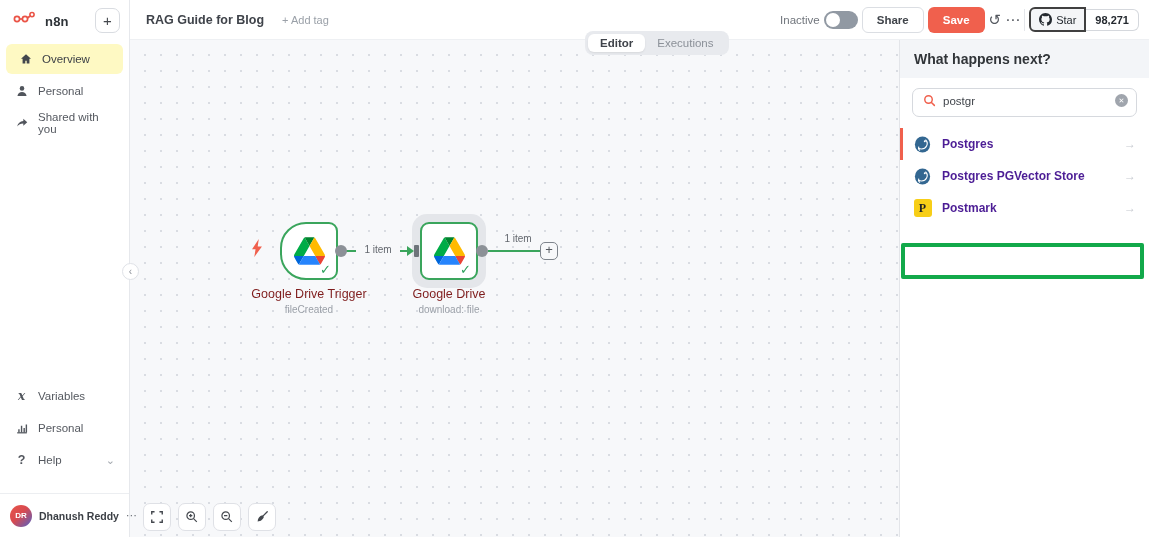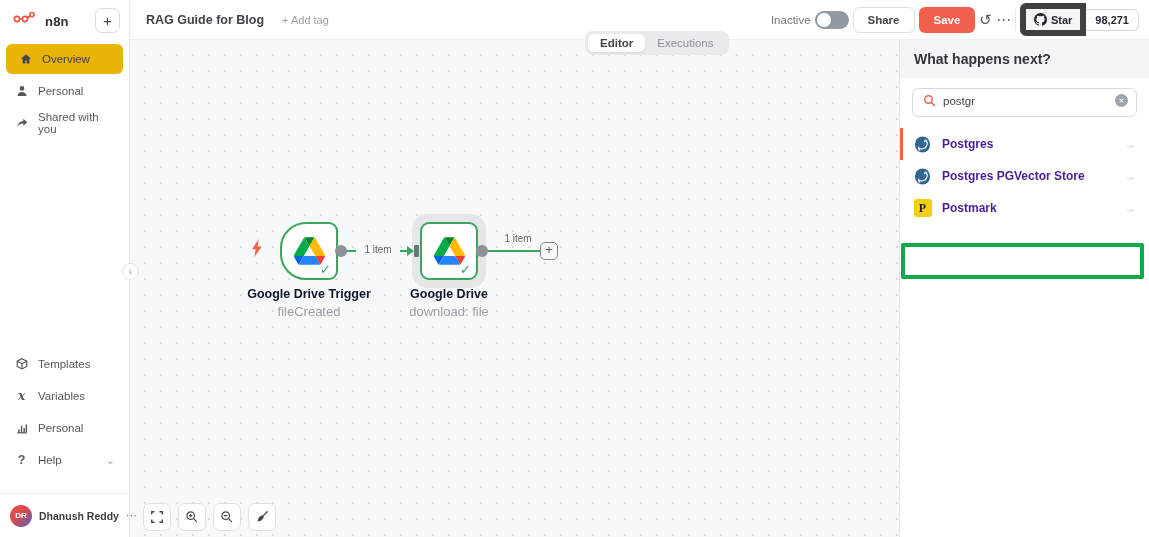--- a/index.html
+++ b/index.html
@@ -12,21 +12,21 @@
              border-right:1px solid #e6e8ec; display:flex; flex-direction:column; z-index:30; }
   .logo-row { height:40px; display:flex; align-items:center; padding:0 9px 0 13px; }
   .logo-mark { display:flex; align-items:flex-end; gap:5px; }
   .logo-text { font-size:13px; font-weight:bold; color:#2e3338; letter-spacing:.2px; }
   .new-wf-btn { margin-left:auto; width:25px; height:25px; border:1px solid #d9dce1; border-radius:7px;
                 background:#fff; display:flex; align-items:center; justify-content:center;
                 font-size:15px; color:#43474d; cursor:pointer; }
   .nav { padding:4px 6px 0 6px; }
   .nav-item { height:30px; margin-bottom:2px; border-radius:6px; display:flex; align-items:center;
               gap:9px; padding:0 8px; font-size:11.5px; color:#54585f; cursor:pointer; }
-  .nav-item.active { background:#eab308; color:#3b3f45;padding-left:12px; }
+  .nav-item.active { background:#fef9c3; color:#3b3f45;padding-left:12px; }
   .nav-item .ic { width:15px; height:15px; display:flex; align-items:center; justify-content:center; color:#51555c; flex:none; }
   .nav-item .chev { margin-left:auto; color:#a3a8af; font-size:11px; }
   .nav.bottom { margin-top:auto; padding-bottom:4px; }
   .var-x { font-family:"DejaVu Serif",serif; font-style:italic; font-weight:bold; font-size:12px; }
   .help-q { font-weight:bold; font-size:12.5px; }
   .user-row { border-top:1px solid #eceef1; height:44px; display:flex; align-items:center; gap:7px; padding:0 8px 0 10px;margin-top:12px; }
   .avatar { width:22px; height:22px; border-radius:50%; background:linear-gradient(135deg,#e8564a 0%,#d8494f 45%,#4f63c8 100%);
             color:#fff; font-size:8px; font-weight:bold; display:flex; align-items:center; justify-content:center; flex:none; }
   .user-name { font-size:10.5px; font-weight:bold; color:#3b3f45; white-space:nowrap; }
   .user-menu { margin-left:auto; color:#6a6f76; font-size:11px; letter-spacing:1px; cursor:pointer; }
@@ -39,22 +39,22 @@
   .topbar-right { margin-left:auto; display:flex; align-items:center; gap:4px; padding-right:10px; }
   .status-label { font-size:11.5px; color:#71767d; }
   .toggle { width:34px; height:18px; border-radius:9px; background:#9199a3; position:relative; cursor:pointer; }
   .toggle .knob { position:absolute; left:2px; top:2px; width:14px; height:14px; border-radius:50%; background:#fff; }
   .btn { border-radius:6px; font-size:11.5px; font-weight:bold; padding:6px 14px; cursor:pointer; border:1px solid transparent; }
   .btn.ghost { background:#fff; border-color:#dbdee3; color:#41454b; }
   .btn.primary { background:#f0604d; color:#fff; }
   .icon-btn { color:#54585f; font-size:15px; cursor:pointer; line-height:1; }
   .vdiv { width:1px; height:22px; background:#e4e6ea; }
   .gh-badge { display:flex; align-items:center; cursor:pointer; }
-  .gh-left { display:flex; align-items:center; gap:4px; background:#f4f5f7; border:6px solid #404040;
-             border-radius:6px 0 0 6px; padding:4px 8px; font-size:11px; font-weight:bold; color:#24292f; }
+  .gh-left { display:flex; align-items:center; gap:4px; background:#f4f5f7; border:2px solid #404040;
+             border-radius:6px 0 0 6px; padding:4px 8px; font-size:11px; font-weight:normal; color:#24292f; }
   .gh-right { background:#fff; border:1px solid #d5d8dd; border-left:none; border-radius:0 6px 6px 0;
               padding:4px 9px; font-size:11px; font-weight:bold; color:#24292f; }
 
   
   .canvas { position:absolute; left:130px; top:40px; width:769px; height:497px; background:#f7f8fa;
             background-image:radial-gradient(circle,#d9dce2 1px,transparent 1.3px);
             background-size:16px 16px; background-position:7px 7px; overflow:hidden; }
   .tabs-pill { position:absolute; left:585px; top:31px; background:#e8eaee; border-radius:8px; padding:3px;
                display:flex; z-index:25; }
   .tab { font-size:11.5px; padding:3px 12px; border-radius:6px; cursor:pointer; }
@@ -76,22 +76,22 @@
   .port-in { position:absolute; left:284px; top:205px; width:5px; height:12px; background:#6f747b; border-radius:1px; z-index:6; }
   .wire { position:absolute; height:2px; background:#3aa55c; z-index:2; }
   .wire-arrow { position:absolute; width:0; height:0; border-left:7px solid #3aa55c;
                 border-top:5px solid transparent; border-bottom:5px solid transparent; z-index:3; }
   .wire-label { position:absolute; font-size:10px; color:#62666d; text-align:center; z-index:4; }
   .wire-label.on-line { background:#f7f8fa; padding:0 4px; }
   .plus-box { position:absolute; left:410px; top:202px; width:18px; height:18px; border:1.6px solid #7e848c;
               border-radius:5px; background:#f7f8fa; color:#55595f; font-size:13px; line-height:14px;
               text-align:center; cursor:pointer; z-index:5; }
   .node-caption { position:absolute; width:160px; text-align:center; z-index:5; }
-  .node-title { font-size:12.5px; font-weight:bold; color:#0f172a; }
-  .node-sub { font-size:13px; color:#9ba0a8; margin-top:3px; }
+  .node-title { font-size:12.5px; font-weight:normal; color:#7f1d1d; }
+  .node-sub { font-size:10px; color:#9ba0a8; margin-top:3px; }
 
   .canvas-controls { position:absolute; left:143px; top:503px; display:flex; gap:7px; z-index:25; }
   .cc-btn { width:28px; height:28px; background:#fff; border:1px solid #dfe1e6; border-radius:7px;
             display:flex; align-items:center; justify-content:center; color:#44484e; cursor:pointer; }
   .run-bar { position:absolute; left:578px; top:504px; display:flex; gap:10px; z-index:25; }
   .test-btn { background:#f0604d; color:#fff; border-radius:7px; display:flex; align-items:center; gap:6px;
               padding:0 13px; height:28px; font-size:12px; font-weight:bold; cursor:pointer; }
   .trash-btn { background:#f0604d; border-radius:7px; width:29px; height:28px; display:flex;
                align-items:center; justify-content:center; cursor:pointer; }
 
@@ -185,29 +185,20 @@
           <svg width="14" height="14" viewBox="0 0 16 16">
               <path d="M9.5 3.2v2.5C5.8 6 3.2 8.4 2.5 12c1.6-2.2 3.9-3.3 7-3.4v2.6l4.5-4-4.5-4z" fill="#51555c"></path>
             </svg>
         </span>
         <span>Shared with you</span>
       </div>
     </div>
 
     <div class="nav bottom">
       <div class="nav-item">
-        <span class="ic">
-          <svg width="14" height="14" viewBox="0 0 16 16">
-              <path d="M8 2 13.5 4.8v6L8 13.6 2.5 10.8v-6L8 2z" fill="none" stroke="#51555c" stroke-width="1.3"></path>
-              <path d="M2.5 4.8 8 7.6l5.5-2.8M8 7.6v6" fill="none" stroke="#51555c" stroke-width="1.3"></path>
-            </svg>
-        </span>
-        <span>Templates</span>
-      </div>
-      <div class="nav-item">
         <span class="ic var-x">x</span>
         <span>Variables</span>
       </div>
       <div class="nav-item">
         <span class="ic">
           <svg width="14" height="14" viewBox="0 0 16 16">
               <path d="M2.5 13.5h11" stroke="#51555c" stroke-width="1.4"></path>
               <path d="M4.5 13V9.5M7.5 13V5.5M10.5 13V8M13 13V4" stroke="#51555c" stroke-width="1.6"></path>
             </svg>
         </span>

